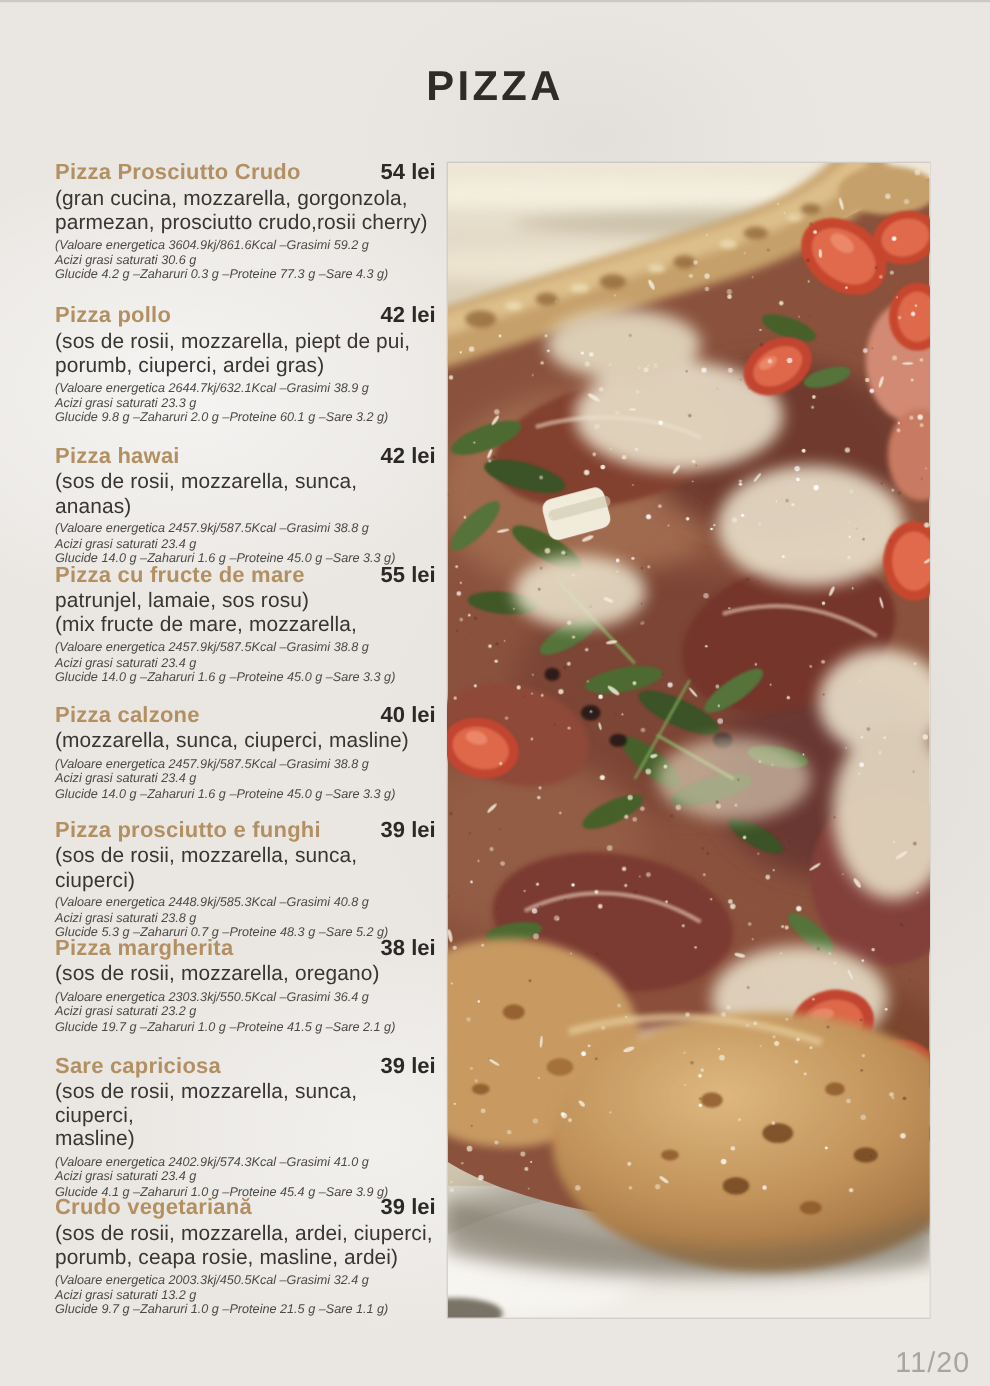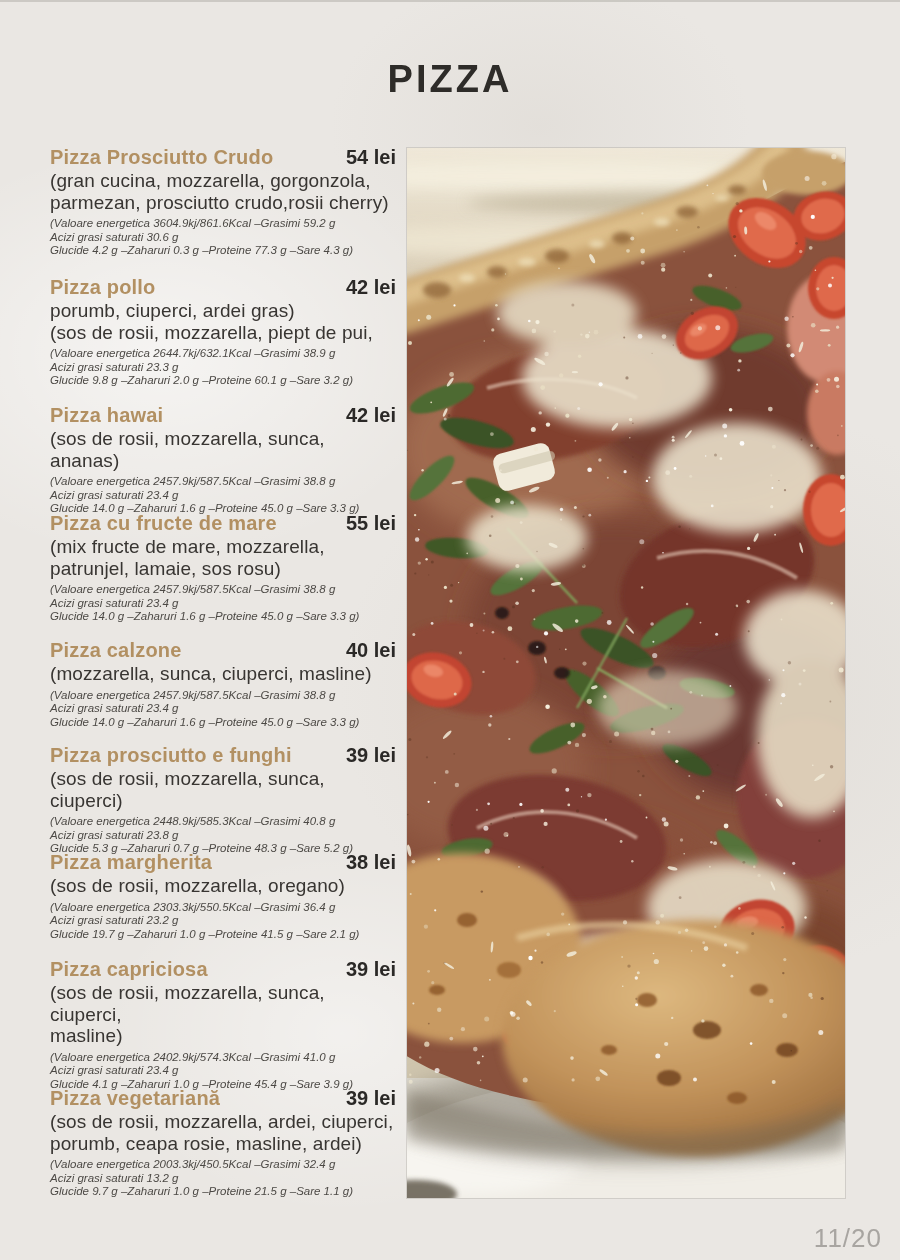--- a/index.html
+++ b/index.html
@@ -56,22 +56,22 @@
         <div>Glucide 4.2 g –Zaharuri 0.3 g –Proteine 77.3 g –Sare 4.3 g)</div>
     </div>
   </div>
 
   <div class="menu-item" style="top:276px">
     <div class="item-head">
       <span class="item-name">Pizza pollo</span>
       <span class="item-price">42 lei</span>
     </div>
     <div class="item-desc">
-      <div>porumb, ciuperci, ardei gras)</div>
-        <div>(sos de rosii, mozzarella, piept de pui,</div>
+      <div>(sos de rosii, mozzarella, piept de pui,</div>
+        <div>porumb, ciuperci, ardei gras)</div>
     </div>
     <div class="item-nutrition">
       <div>(Valoare energetica 2644.7kj/632.1Kcal –Grasimi 38.9 g</div>
         <div>Acizi grasi saturati 23.3 g</div>
         <div>Glucide 9.8 g –Zaharuri 2.0 g –Proteine 60.1 g –Sare 3.2 g)</div>
     </div>
   </div>
 
   <div class="menu-item" style="top:404px">
     <div class="item-head">
@@ -88,22 +88,22 @@
         <div>Glucide 14.0 g –Zaharuri 1.6 g –Proteine 45.0 g –Sare 3.3 g)</div>
     </div>
   </div>
 
   <div class="menu-item" style="top:512px">
     <div class="item-head">
       <span class="item-name">Pizza cu fructe de mare</span>
       <span class="item-price">55 lei</span>
     </div>
     <div class="item-desc">
-      <div>(mix fructe de mare, mozzarella,</div>
-        <div>patrunjel, lamaie, sos rosu)</div>
+      <div>patrunjel, lamaie, sos rosu)</div>
+        <div>(mix fructe de mare, mozzarella,</div>
     </div>
     <div class="item-nutrition">
       <div>(Valoare energetica 2457.9kj/587.5Kcal –Grasimi 38.8 g</div>
         <div>Acizi grasi saturati 23.4 g</div>
         <div>Glucide 14.0 g –Zaharuri 1.6 g –Proteine 45.0 g –Sare 3.3 g)</div>
     </div>
   </div>
 
   <div class="menu-item" style="top:639px">
     <div class="item-head">
@@ -148,37 +148,37 @@
     </div>
     <div class="item-nutrition">
       <div>(Valoare energetica 2303.3kj/550.5Kcal –Grasimi 36.4 g</div>
         <div>Acizi grasi saturati 23.2 g</div>
         <div>Glucide 19.7 g –Zaharuri 1.0 g –Proteine 41.5 g –Sare 2.1 g)</div>
     </div>
   </div>
 
   <div class="menu-item" style="top:958px">
     <div class="item-head">
-      <span class="item-name">Pizza capriciosa</span>
+      <span class="item-name">Sare capriciosa</span>
       <span class="item-price">39 lei</span>
     </div>
     <div class="item-desc">
       <div>(sos de rosii, mozzarella, sunca, ciuperci,</div>
         <div>masline)</div>
     </div>
     <div class="item-nutrition">
       <div>(Valoare energetica 2402.9kj/574.3Kcal –Grasimi 41.0 g</div>
         <div>Acizi grasi saturati 23.4 g</div>
         <div>Glucide 4.1 g –Zaharuri 1.0 g –Proteine 45.4 g –Sare 3.9 g)</div>
     </div>
   </div>
 
   <div class="menu-item" style="top:1087px">
     <div class="item-head">
-      <span class="item-name">Pizza vegetariană</span>
+      <span class="item-name">Crudo vegetariană</span>
       <span class="item-price">39 lei</span>
     </div>
     <div class="item-desc">
       <div>(sos de rosii, mozzarella, ardei, ciuperci,</div>
         <div>porumb, ceapa rosie, masline, ardei)</div>
     </div>
     <div class="item-nutrition">
       <div>(Valoare energetica 2003.3kj/450.5Kcal –Grasimi 32.4 g</div>
         <div>Acizi grasi saturati 13.2 g</div>
         <div>Glucide 9.7 g –Zaharuri 1.0 g –Proteine 21.5 g –Sare 1.1 g)</div>

